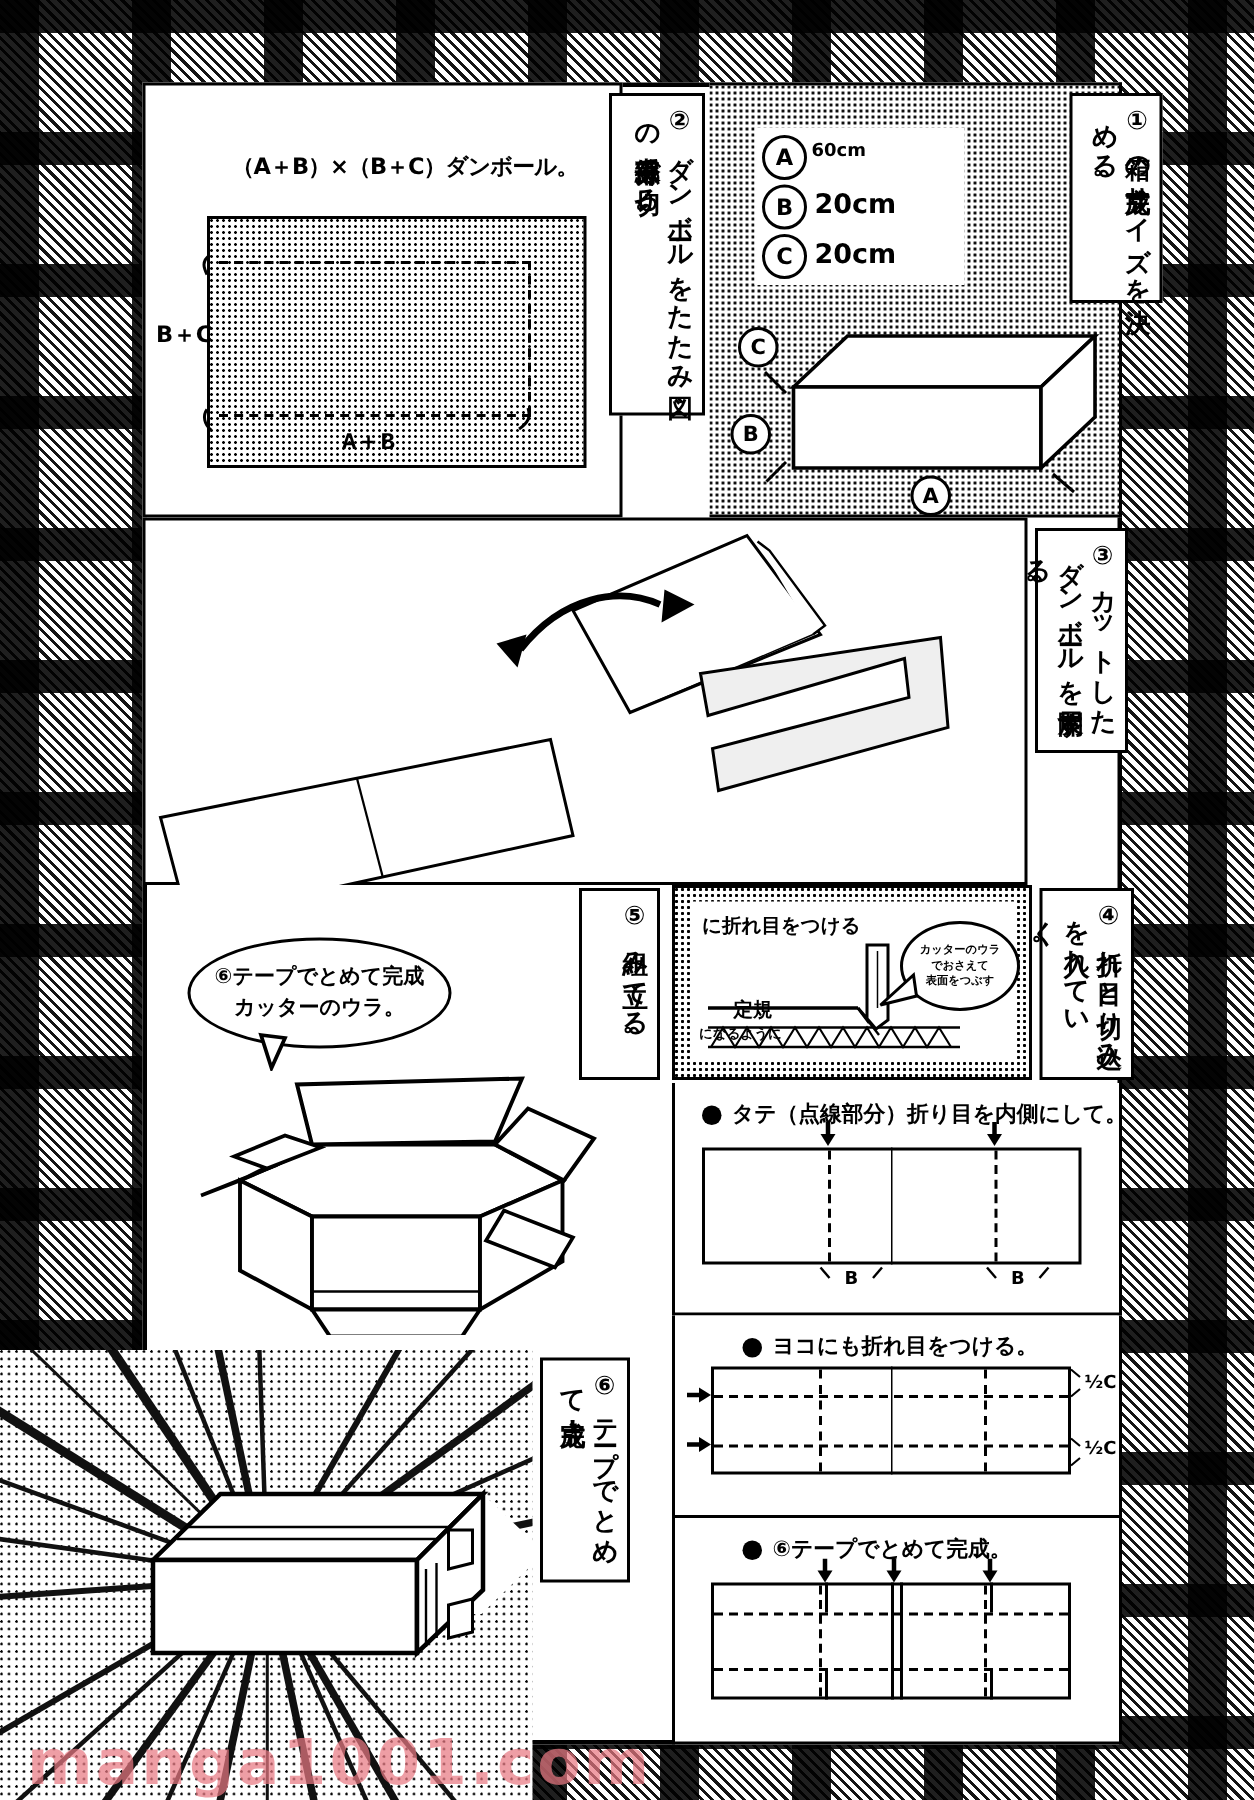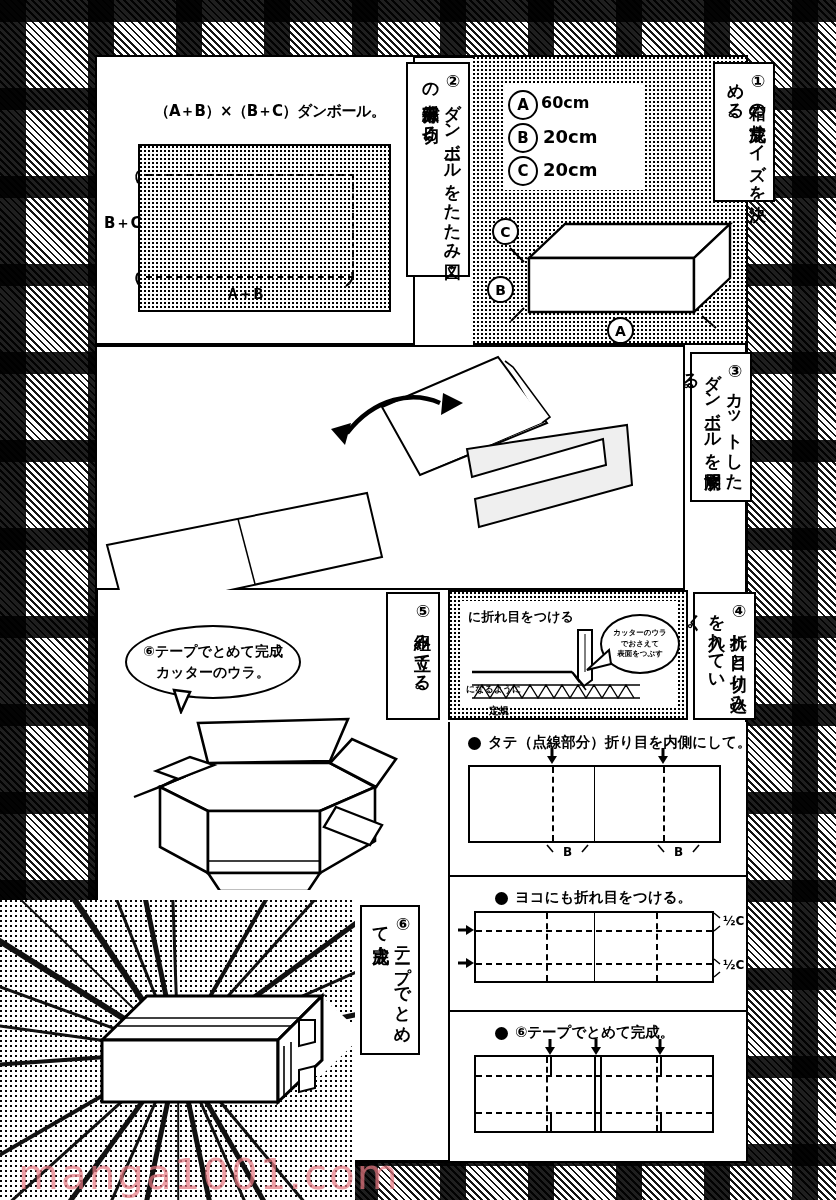--- a/index.html
+++ b/index.html
@@ -47,21 +47,21 @@
   .solid-v{position:absolute;border-left:1.6px solid #000;}
   .lbl{position:absolute;font-weight:bold;color:#000;}
   .circled{position:absolute;border:2.2px solid #000;border-radius:50%;
            display:flex;align-items:center;justify-content:center;font-weight:bold;background:#fff;}
   .bullet{display:inline-block;width:13px;height:13px;border-radius:50%;background:#000;
           vertical-align:middle;margin-right:7px;}
 
   
   #burst{position:absolute;overflow:hidden;}
   #burst .ray{position:absolute;left:50%;top:50%;background:#111;transform-origin:0 50%;}
-  .wm{position:absolute;color:rgba(231,120,130,.72);font-weight:normal;
+  .wm{position:absolute;color:rgba(231,120,130,.72);font-weight:bold;
       letter-spacing:2px;}
 </style>
 </head>
 <body>
 
 <div id="page"></div>
 
 <div class="frame" id="mainframe" style="left:95px;top:55px;width:653px;height:1108px;">
 </div>
 
@@ -83,21 +83,21 @@
 <svg style="position:absolute;left:340px;top:266px;width:30px;height:28px;">
   <path d="M6,20 C12,16 14,12 12,6" stroke="#000" stroke-width="2" fill="none"></path>
 </svg>
 
 <div class="vbox" style="left:406px;top:62px;width:64px;height:215px;font-size:17px;">②ダンボールをたたみ図の点線部分で切る。</div>
 
 <div class="panel tone" style="left:473px;top:55px;width:275px;height:290px;border-left-width:0;"></div>
 
 <div style="position:absolute;left:503px;top:85px;width:140px;height:105px;background:#fff;"></div>
 <div class="circled" style="left:508px;top:90px;width:26px;height:26px;font-size:15px;">A</div>
-<div class="lbl" style="left:541px;top:93px;font-size:16px;">60cm</div>
+<div class="lbl" style="left:541px;top:93px;font-size:12px;">60cm</div>
 <div class="circled" style="left:508px;top:123px;width:26px;height:26px;font-size:15px;">B</div>
 <div class="lbl" style="left:543px;top:126px;font-size:18px;">20cm</div>
 <div class="circled" style="left:508px;top:156px;width:26px;height:26px;font-size:15px;">C</div>
 <div class="lbl" style="left:543px;top:159px;font-size:18px;">20cm</div>
 
 <svg style="position:absolute;left:480px;top:200px;width:268px;height:140px;">
   <polygon points="49,58 85,24 250,24 214,58" fill="#fff" stroke="#000" stroke-width="2.4"></polygon>
   <polygon points="49,58 214,58 214,112 49,112" fill="#fff" stroke="#000" stroke-width="2.4"></polygon>
   <polygon points="214,58 250,24 250,78 214,112" fill="#fff" stroke="#000" stroke-width="2.4"></polygon>
   <path d="M44,62 L30,48" stroke="#000" stroke-width="2"></path>
@@ -142,21 +142,21 @@
   <line x1="12" y1="78" x2="180" y2="78" stroke="#000" stroke-width="1.6"></line>
   <path d="M14,78 L22,65 L30,78 L38,65 L46,78 L54,65 L62,78 L70,65 L78,78 L86,65 L94,78
            L102,65 L110,78 L118,65 L126,78 L134,65 L142,78 L150,65 L158,78 L166,65 L174,78" stroke="#000" stroke-width="1.4" fill="none"></path>
 
   <line x1="12" y1="52" x2="112" y2="52" stroke="#000" stroke-width="2.4"></line>
 
   <path d="M112,52 L124,66 L132,60 L132,10 L118,10 L118,60 Z" fill="#fff" stroke="#000" stroke-width="2"></path>
   <line x1="125" y1="14" x2="125" y2="52" stroke="#000" stroke-width="1"></line>
   <path d="M112,52 L126,70" stroke="#000" stroke-width="1.6"></path>
 </svg>
-<div class="lbl" style="left:489px;top:664px;font-size:10px;margin-top:40px;">定規</div>
+<div class="lbl" style="left:489px;top:664px;font-size:13px;">定規</div>
 <div class="lbl" style="left:466px;top:683px;font-size:9px;">になるように</div>
 <div class="balloon" style="left:600px;top:614px;width:76px;height:56px;font-size:7.5px;white-space:pre-line;border-width:2px;">カッターのウラ
 でおさえて
 表面をつぶす</div>
 <svg style="position:absolute;left:585px;top:648px;width:30px;height:26px;">
   <polygon points="24,2 26,16 2,22" fill="#fff" stroke="#000" stroke-width="2"></polygon>
 </svg>
 
 <div class="vbox" style="left:386px;top:592px;width:54px;height:128px;font-size:17px;">⑤組み立てる。</div>
 

